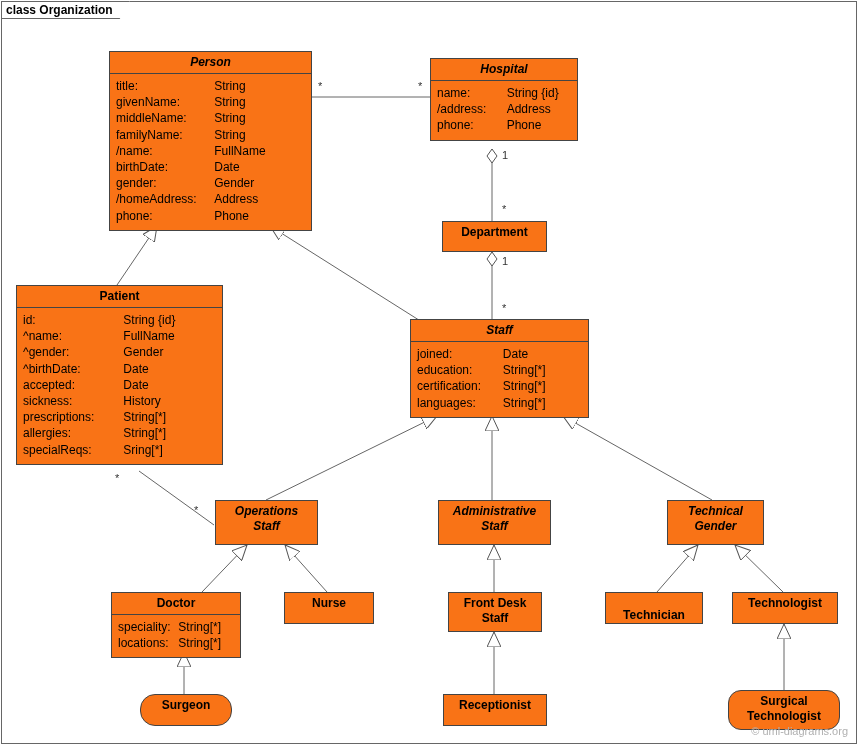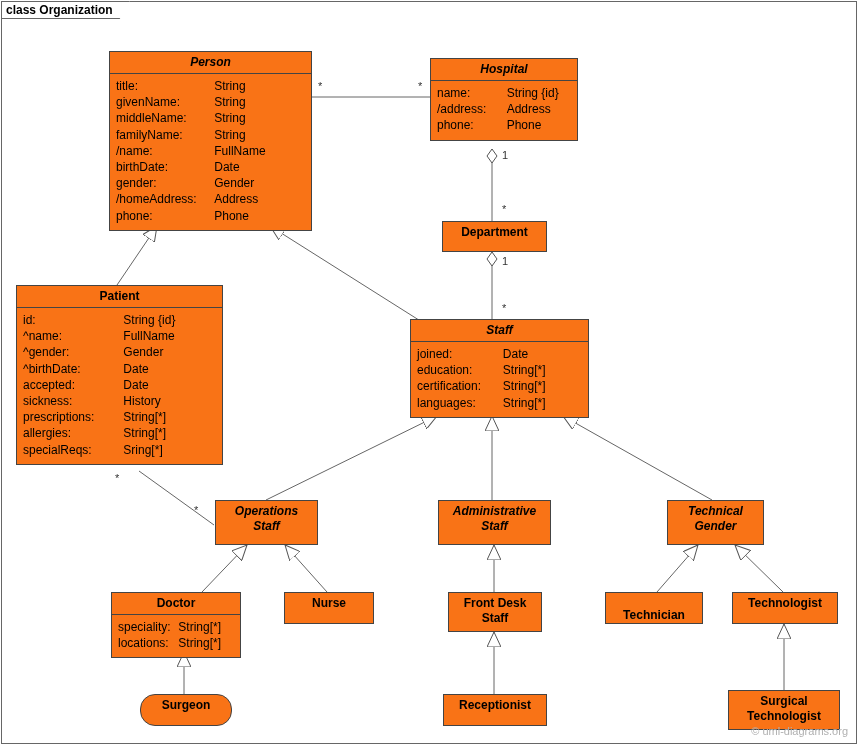--- a/index.html
+++ b/index.html
@@ -319,19 +319,19 @@
   </div>
 
   <div class="class-box" style="left:138px; top:692px; width:92px; height:32px;border-radius:15px;">
     <div class="class-title no-attrs" style="font-style:normal;">Surgeon</div>
   </div>
 
   <div class="class-box" style="left:441px; top:692px; width:104px; height:32px;">
     <div class="class-title no-attrs" style="font-style:normal;">Receptionist</div>
   </div>
 
-  <div class="class-box" style="left:726px; top:688px; width:112px; height:40px;">
+  <div class="class-box" style="left:726px; top:688px; width:112px; height:40px;border-radius:13px;">
     <div class="class-title no-attrs" style="font-style:normal;">Surgical
 Technologist</div>
   </div>
 
   <div class="watermark">© uml-diagrams.org</div>
 </div>
 
 </body></html>

